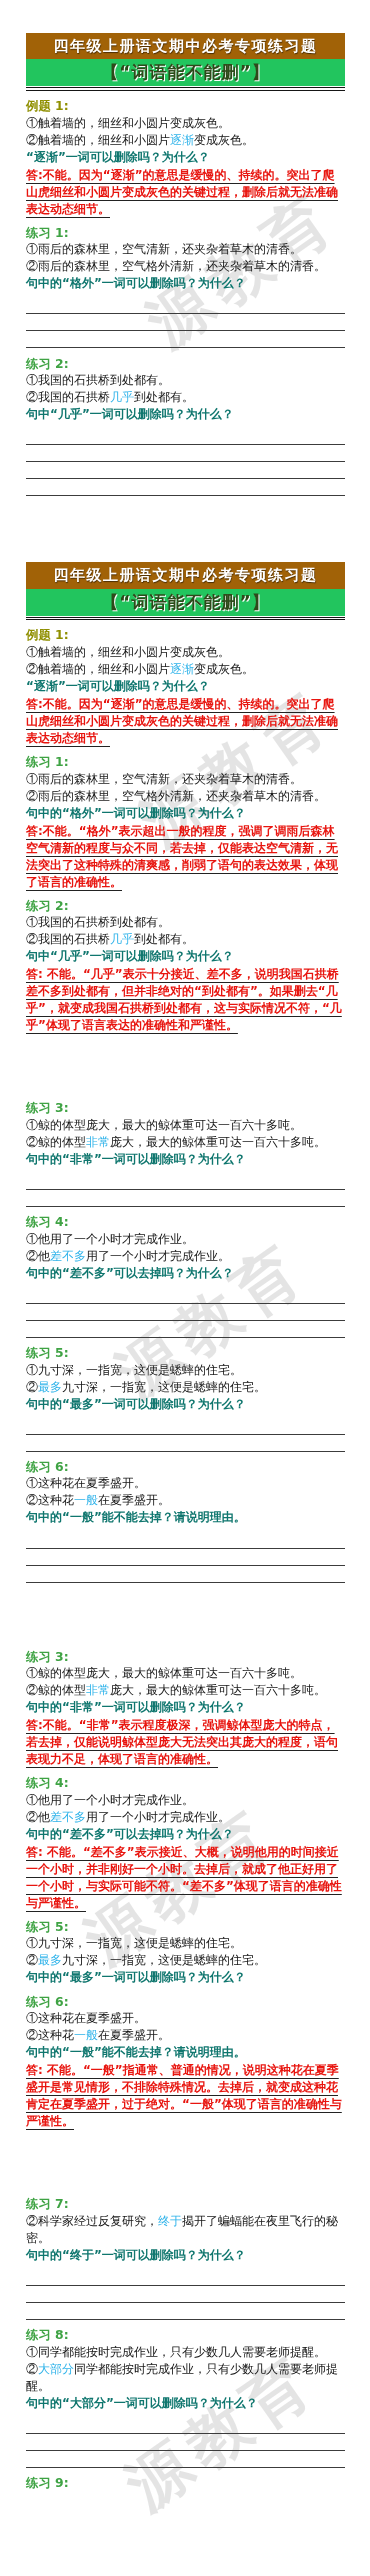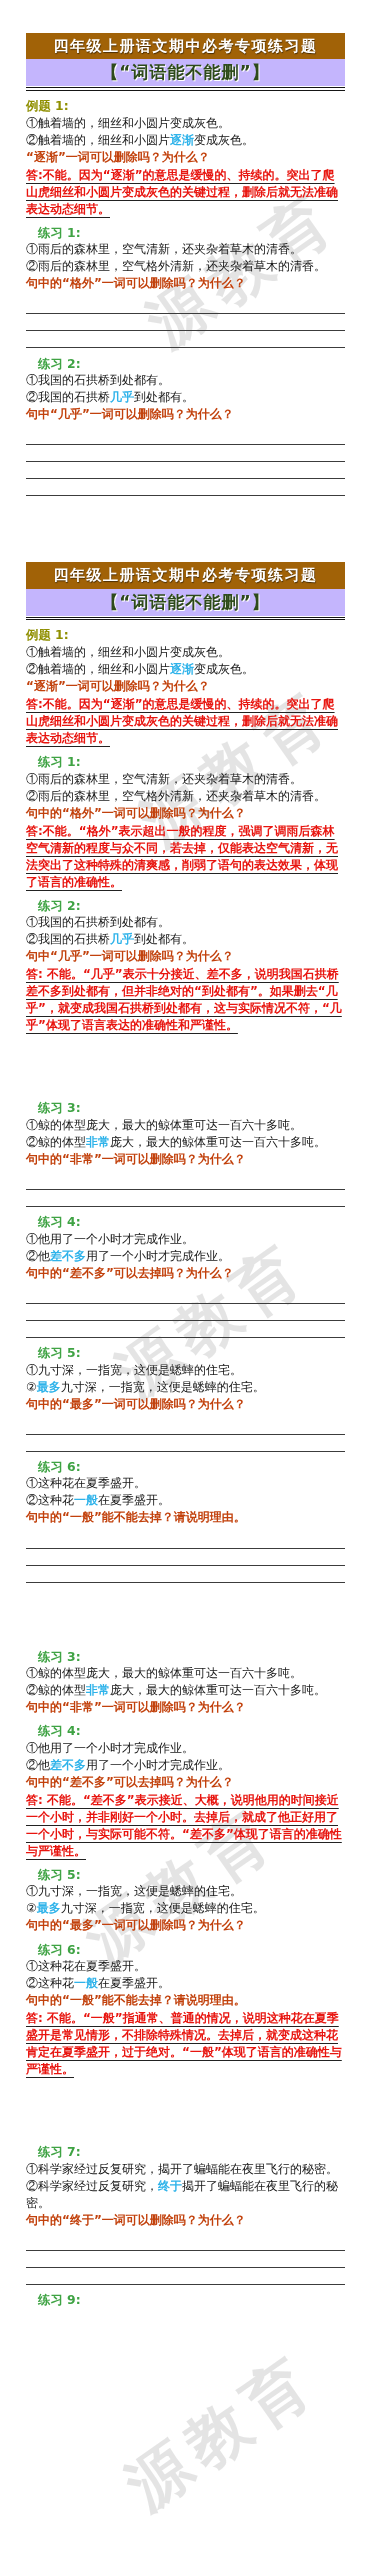--- a/index.html
+++ b/index.html
@@ -16,36 +16,36 @@
   .page.first{padding-top:33px;}
   .page + .page{margin-top:66px;}
 
   .banner{
     background:#a16207;color:#ffffff;text-align:center;
     font-family:"DejaVu Sans","Liberation Sans",sans-serif;
     font-size:15px;font-weight:bold;letter-spacing:1.5px;
     padding:3.6px 0;text-shadow:0.5px 1px 1px rgba(0,0,0,0.55);
   }
   .subbanner{
-    background:#c4b5fd;color:#2d4a1a;text-align:center;
+    background:#22c55e;color:#2d4a1a;text-align:center;
     font-family:"DejaVu Sans","Liberation Sans",sans-serif;
     font-size:17px;font-weight:bold;letter-spacing:1px;
     padding:2.1px 0;text-shadow:1px 1px 0 #ffffff;
   }
   .dline{height:1.5px;border-top:1.5px solid #151515;border-bottom:1.5px solid #151515;margin-top:1px;}
 
   .block{position:relative;}
   .lbl{font-size:12.4px;font-weight:bold;line-height:16.5px;margin-top:7.2px;
        font-family:"DejaVu Sans","Liberation Sans",sans-serif;}
   .lbl.example{color:#8f8f00;}
-  .lbl.practice{color:#3fa344;margin-left:12px;}
+  .lbl.practice{color:#3fa344;}
   .sent{font-size:12px;line-height:17px;}
-  .hl{color:#2fb3ea;font-weight:bold;}
+  .hl{color:#2fb3ea;}
   .q{font-size:12px;font-weight:bold;line-height:17px;
-     font-family:"DejaVu Sans","Liberation Sans",sans-serif;color:#c2410c;}
+     font-family:"DejaVu Sans","Liberation Sans",sans-serif;color:#0f766e;}
   .ans{
     font-size:12px;font-weight:bold;line-height:17px;margin-top:1px;
     font-family:"DejaVu Sans","Liberation Sans",sans-serif;
     color:#e8150f;
     text-decoration:underline;
     text-decoration-color:#222;
     text-decoration-thickness:1px;
     text-underline-offset:3.6px;
   }
   .blanks{margin-top:5.2px;}
@@ -185,20 +185,21 @@
     </div>
   </div>
 </div>
 
 <div class="page">
   <div class="block">
     <div class="lbl practice">练习 3:</div>
     <div class="sent">①鲸的体型庞大，最大的鲸体重可达一百六十多吨。</div>
     <div class="sent"><span>②鲸的体型</span><span class="hl">非常</span><span>庞大，最大的鲸体重可达一百六十多吨。</span></div>
     <div class="q">句中的“非常”一词可以删除吗？为什么？</div>
+    <div class="ans">答:不能。“非常”表示程度极深，强调鲸体型庞大的特点，若去掉，仅能说明鲸体型庞大无法突出其庞大的程度，语句表现力不足，体现了语言的准确性。</div>
   </div>
 
   <div class="block">
     <div class="lbl practice">练习 4:</div>
     <div class="sent">①他用了一个小时才完成作业。</div>
     <div class="sent"><span>②他</span><span class="hl">差不多</span><span>用了一个小时才完成作业。</span></div>
     <div class="q">句中的“差不多”可以去掉吗？为什么？</div>
     <div class="ans">答: 不能。“差不多”表示接近、大概，说明他用的时间接近一个小时，并非刚好一个小时。去掉后，就成了他正好用了一个小时，与实际可能不符。“差不多”体现了语言的准确性与严谨性。</div>
   </div>
 
@@ -214,30 +215,40 @@
     <div class="sent">①这种花在夏季盛开。</div>
     <div class="sent"><span>②这种花</span><span class="hl">一般</span><span>在夏季盛开。</span></div>
     <div class="q">句中的“一般”能不能去掉？请说明理由。</div>
     <div class="ans">答: 不能。“一般”指通常、普通的情况，说明这种花在夏季盛开是常见情形，不排除特殊情况。去掉后，就变成这种花肯定在夏季盛开，过于绝对。“一般”体现了语言的准确性与严谨性。</div>
   </div>
 </div>
 
 <div class="page">
   <div class="block">
     <div class="lbl practice">练习 7:</div>
-    <div class="sent">①科学家经过反复研究，揭开了蝙蝠能在夜里飞行的秘密。</div>
     <div class="sent"><span>②科学家经过反复研究，</span><span class="hl">终于</span><span>揭开了蝙蝠能在夜里飞行的秘密。</span></div>
     <div class="q">句中的“终于”一词可以删除吗？为什么？</div>
     <div class="blanks">
       <div class="blank"></div>
       <div class="blank"></div>
       <div class="blank"></div>
     </div>
   </div>
 
+  <div class="block">
+    <div class="lbl practice">练习 8:</div>
+    <div class="sent">①同学都能按时完成作业，只有少数几人需要老师提醒。</div>
+    <div class="sent"><span>②</span><span class="hl">大部分</span><span>同学都能按时完成作业，只有少数几人需要老师提醒。</span></div>
+    <div class="q">句中的“大部分”一词可以删除吗？为什么？</div>
+    <div class="blanks">
+      <div class="blank"></div>
+      <div class="blank"></div>
+      <div class="blank"></div>
+    </div>
+  </div>
 
   <div class="block">
     <div class="lbl practice">练习 9:</div>
 
   </div>
 
 </div>
 
 
 </body></html>

